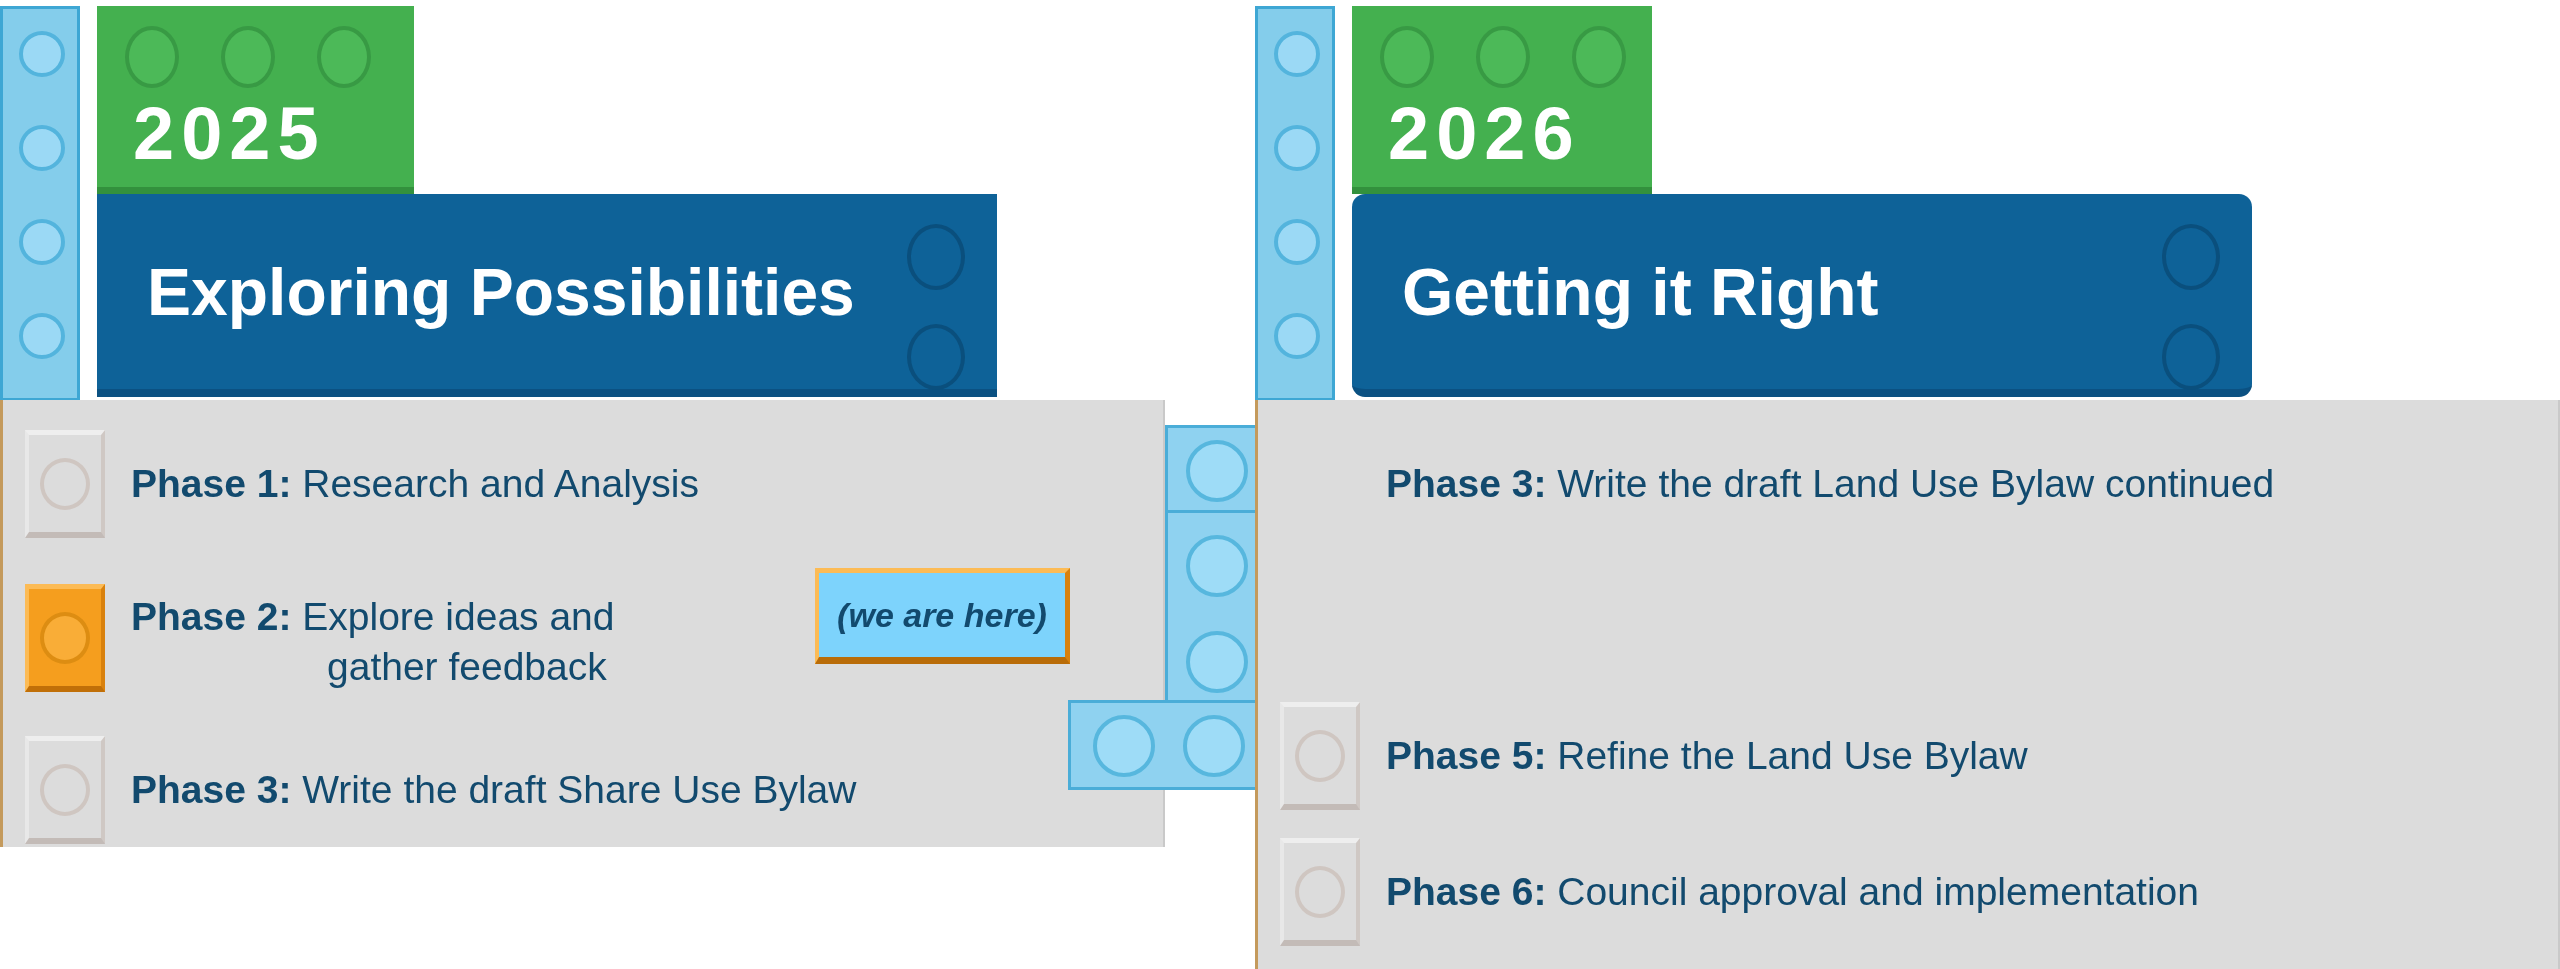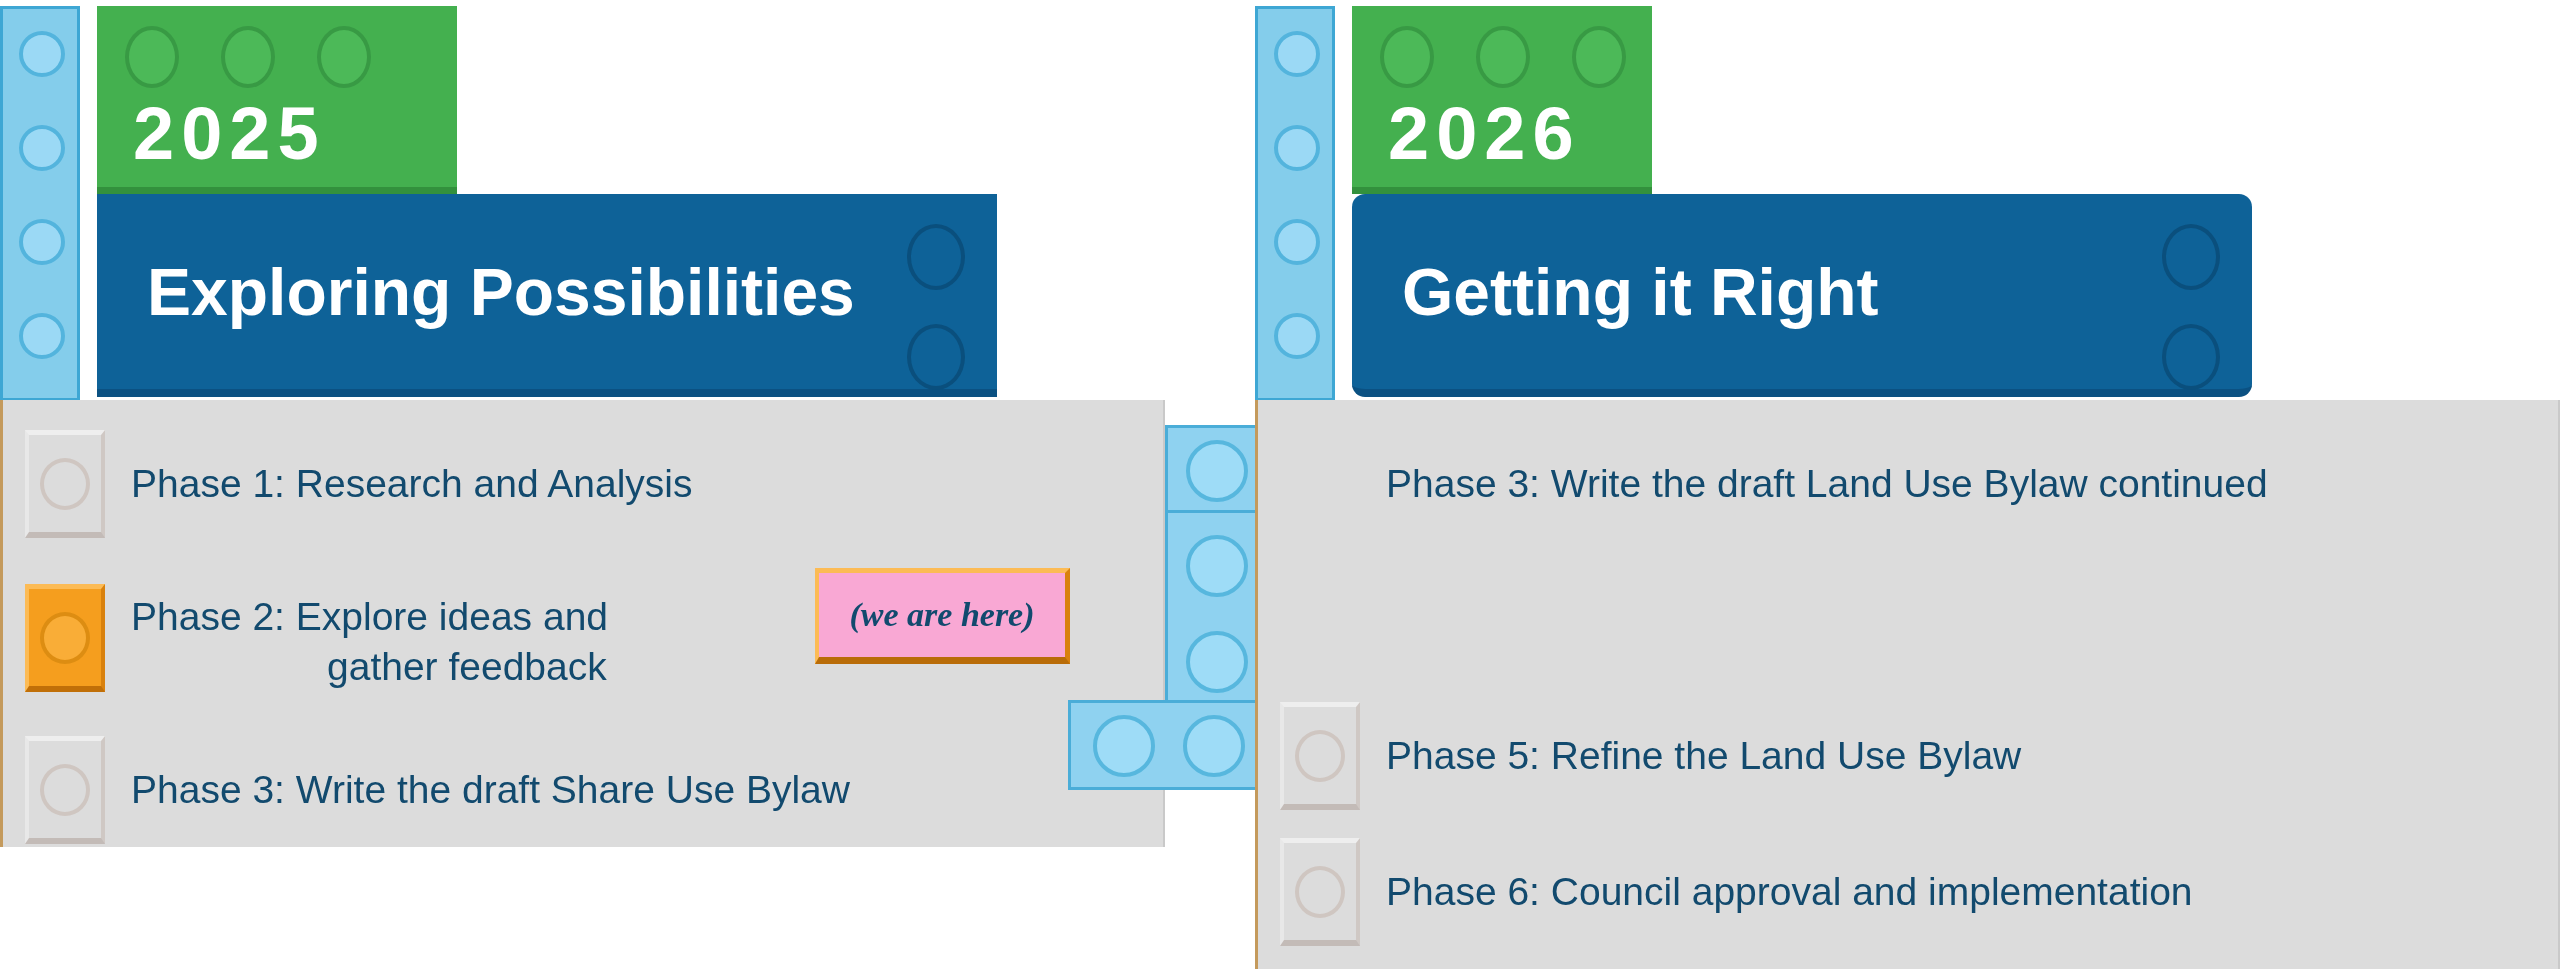--- a/index.html
+++ b/index.html
@@ -140,36 +140,35 @@
   .phase-text {
     position: absolute;
     left: 128px;
     top: 50%;
     transform: translateY(-50%);
     font-size: 39px;
     color: #124a6e;
     white-space: nowrap;
     line-height: 1.28;
   }
-  .phase-text b { font-weight: normal; }
+  .phase-text b { font-weight: bold; }
   .phase-text .wrap2 { display: block; padding-left: 196px; }
 
   
   #we-are-here {
     position: absolute;
-    background: #f9a8d4;
+    background: #7dd3fc;
     border-top: 5px solid #fcbb55;
     border-left: 4px solid #fcbb55;
     border-right: 5px solid #d9810d;
     border-bottom: 7px solid #b96c08;
     box-sizing: border-box;
     display: flex;
     align-items: center;
     justify-content: center;
-    font-family: Liberation Serif, serif;
   }
   #we-are-here span {
     font-size: 34px;
     font-style: italic;
     font-weight: bold;
     color: #124a6e;
     white-space: nowrap;
   }
 
   
@@ -191,21 +190,21 @@
 
 <div id="left-group">
 
   <div class="side-rail" style="left:0px; top:6px; width:80px; height:395px;">
     <div class="stud" style="top:22px;"></div>
     <div class="stud" style="top:116px;"></div>
     <div class="stud" style="top:210px;"></div>
     <div class="stud" style="top:304px;"></div>
   </div>
 
-  <div class="year-brick" style="left:97px; top:6px; width:360px; height:188px;">
+  <div class="year-brick" style="left:97px; top:6px; width:317px; height:188px;">
     <div class="stud" style="left:28px; top:20px;"></div>
     <div class="stud" style="left:124px; top:20px;"></div>
     <div class="stud" style="left:220px; top:20px;"></div>
     <div class="year-label">2025</div>
   </div>
 
   <div class="title-brick" style="left:97px; top:194px; width:900px; height:203px;">
     <div class="stud" style="left:810px; top:30px;"></div>
     <div class="stud" style="left:810px; top:130px;"></div>
     <div class="title-label">Exploring Possibilities</div>

